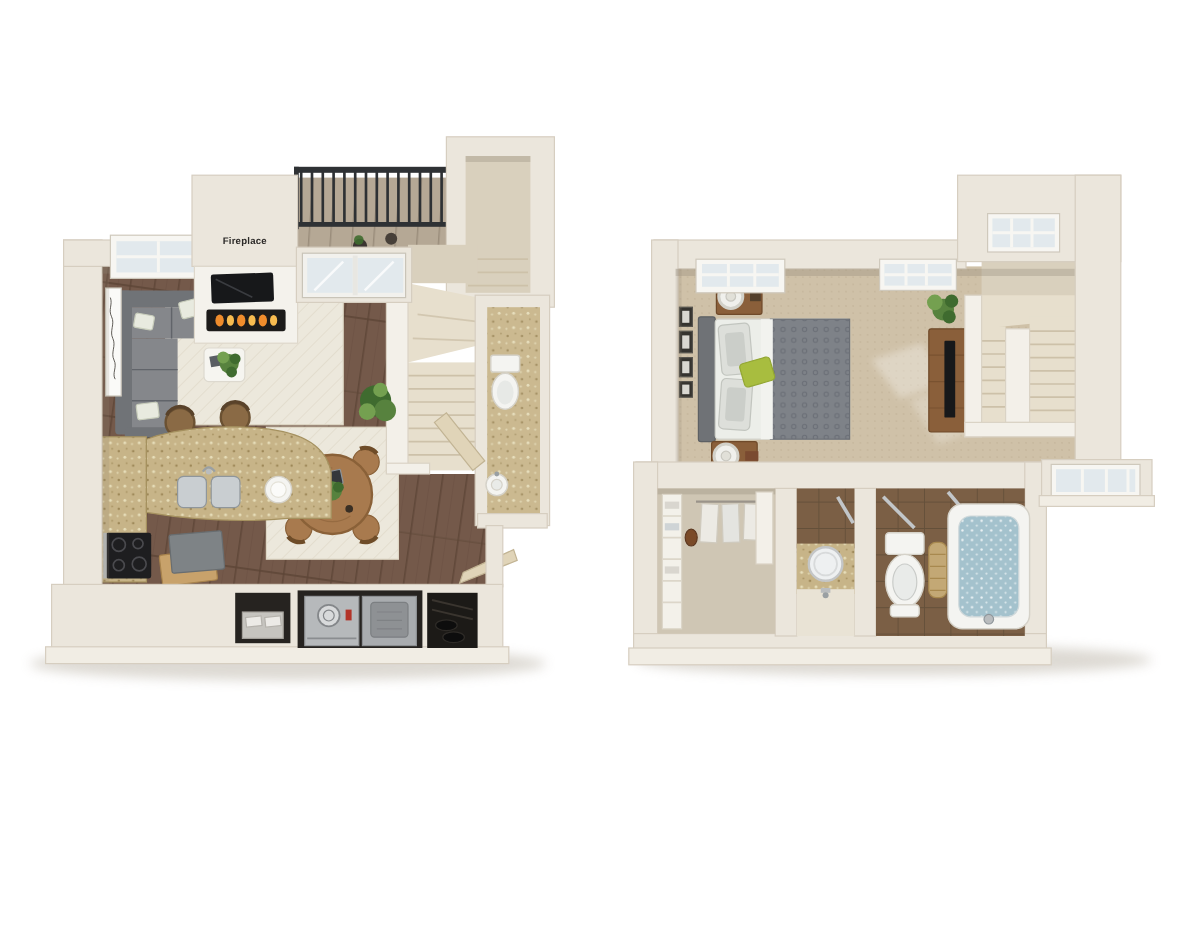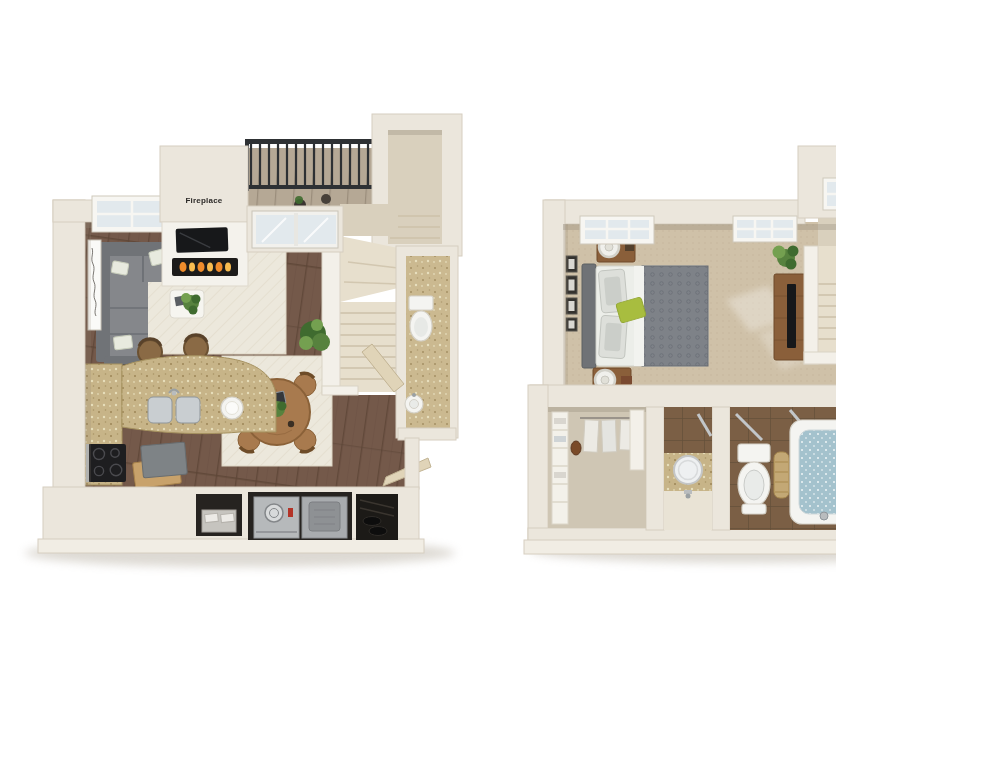--- a/index.html
+++ b/index.html
@@ -1,16 +1,16 @@
 <!DOCTYPE html>
 <html style="--background: #ffffff; --wall: #ebe6dc; --wall-edge: #d6cec0; --wall-lip: #f1ede4; --white-wall: #f3f0e9; --white-wall-edge: #dad3c5; --hall: #d9d0bd; --shade: #8f8473; --shadow: #b4ac9e; --wood: #74594a; --wood-line: #5c4536; --deck: #b5a895; --deck-line: #9a8d7b; --rug: #ece8dc; --rug-line: #ded7c5; --carpet: #cfc1a8; --carpet-dot: #c3b49a; --granite: #c7b488; --granite-dark: #9c8656; --granite-light: #e7deba; --tile: #7b5f45; --tile-line: #64503a; --water: #a4c2cd; --stair: #e7dfcd; --stair-line: #cdc1a9; --railing: #2e3134; --sofa: #85878b; --sofa-dark: #707377; --sofa-line: #61646a; --headboard: #6f7276; --duvet: #7e8288; --duvet-dot: #6b6f77; --sheet: #eceee9; --pillow-green: #a8bd3f; --wood-furn: #8a5f3a; --wood-furn-dark: #6f4a2a; --wood-table: #a87a4e; --wood-table-dark: #8a6138; --fixture: #f4f4f1; --fixture-edge: #d5d2c9; --metal: #c9ced1; --metal-dark: #8f969b; --plant: #57823e; --plant-light: #74a050; --plant-dark: #3f6b2f; --tv: #17181a; --flame: #ef8c2c; --flame-light: #f8bc50; --box-gray: #7e8386; --box-tan: #c8a26b; --glass: #e2e9ed; --lamp: #f0f0ec; --niche: #262320; --appliance: #b6b9bb; --appliance-dark: #a9acaf;"><head>
 <meta charset="utf-8">
 <style>
   html,body{margin:0;padding:0;background:#fff;}
-  .stage{position:relative;width:836px;height:775px;background:#fff;overflow:hidden;
+  .stage{position:relative;width:1000px;height:775px;background:#fff;overflow:hidden;
          font-family:"Liberation Sans",sans-serif;}
   svg{display:block}
   .label{font:700 8px "Liberation Sans",sans-serif;fill:#2c2a28;letter-spacing:.2px}
 
   .wall{fill:var(--wall,#ebe6dc);stroke:var(--wall-edge,#d6cec0);stroke-width:1}
   .wall-lip{fill:var(--wall-lip,#f1ede4);stroke:var(--wall-edge,#d6cec0);stroke-width:1}
   .white-wall{fill:var(--white-wall,#f3f0e9);stroke:var(--white-wall-edge,#dad3c5);stroke-width:1}
   .hall{fill:var(--hall,#d9d0bd)}
   .shade{fill:var(--shade,#8f8473)}
   .frame{fill:#f7f6f2;stroke:#cfc9bc;stroke-width:1}

